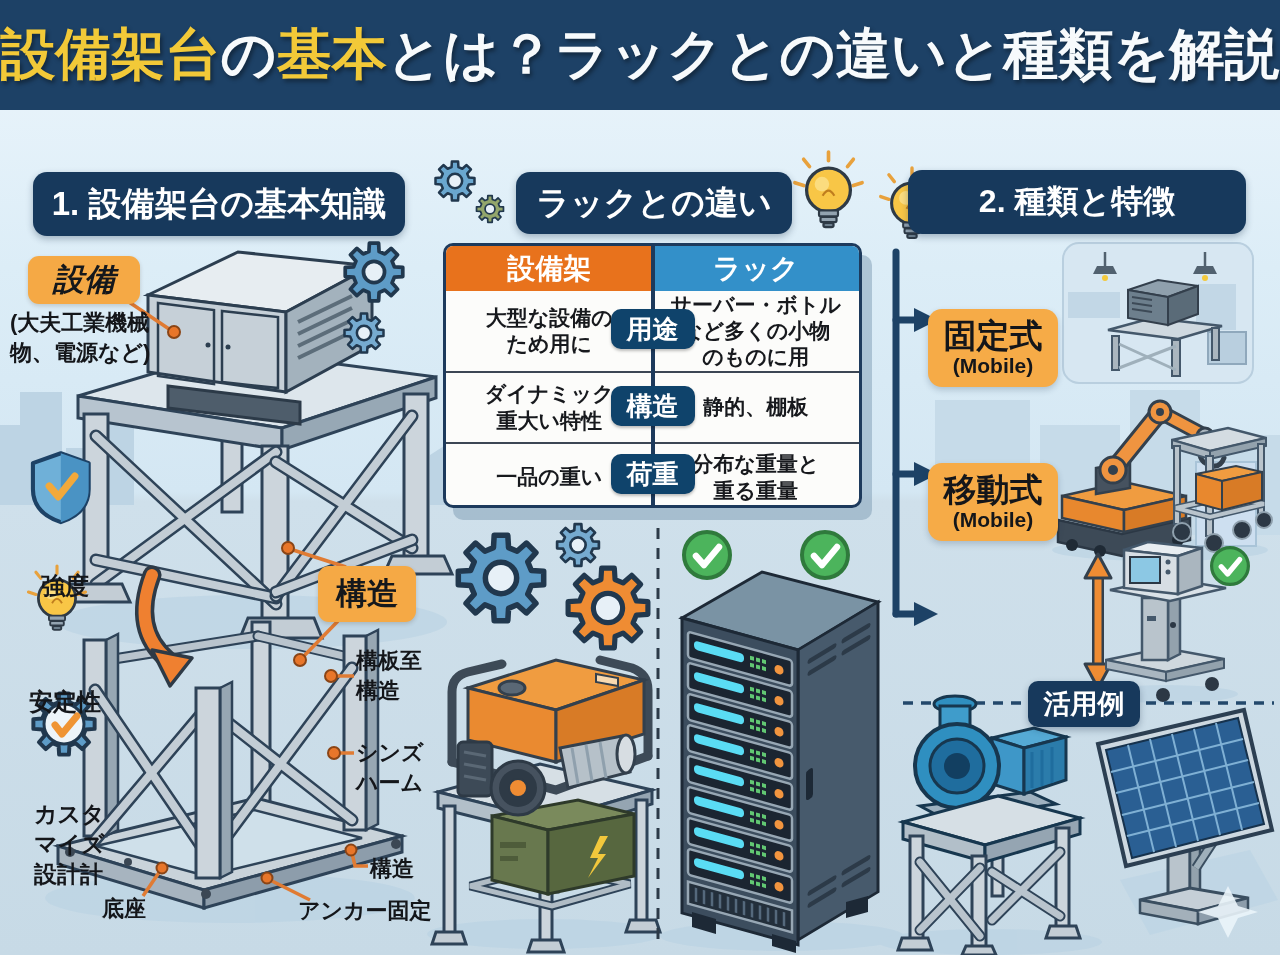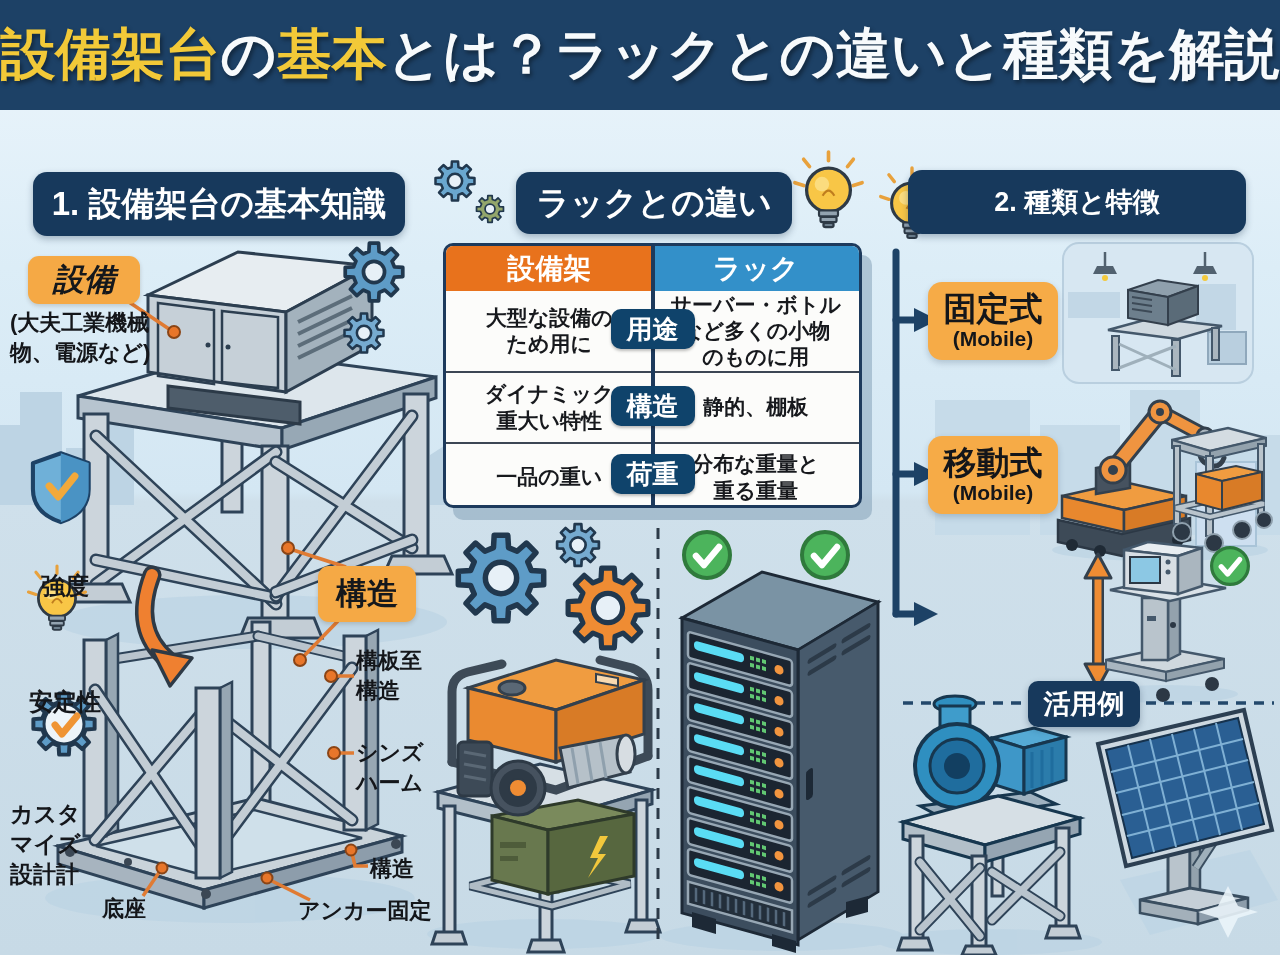--- a/index.html
+++ b/index.html
@@ -24,21 +24,21 @@
   .orange-lbl{
     position:absolute;background:#f5a945;color:#15181c;font-weight:800;
     display:flex;align-items:center;justify-content:center;border-radius:11px;
     box-shadow:0 2px 4px rgba(60,40,10,.18);white-space:nowrap;
   }
   .note,.callout{position:absolute;font-weight:800;color:#14161a;white-space:pre-line;}
   .feature-lbl{position:absolute;font-weight:800;color:#14161a;text-align:center;white-space:pre-line;margin-top:46px;}
   .type-box{
     position:absolute;background:#f6ab47;border-radius:14px;text-align:center;
     color:#14161a;font-weight:800;box-shadow:0 3px 6px rgba(30,55,80,.22);
-    display:flex;flex-direction:column;align-items:center;justify-content:center;line-height:1.08;
+    display:flex;flex-direction:column;align-items:center;justify-content:center;line-height:1.08;margin-top:27px;
   }
   .type-name{font-size:33px;}
   .type-en{font-size:21px;margin-top:2px;}
   
   .cmp-table{
     position:absolute;left:443px;top:243px;width:419px;height:265px;
     background:#fcfcfa;border:3px solid #1d3a5c;border-radius:10px;overflow:hidden;
     box-shadow:10px 12px 0 rgba(125,155,180,.5);box-sizing:border-box;
   }
   .cmp-head{display:flex;height:45px;}
@@ -530,29 +530,29 @@
   </svg>
 
   <div class="titlebar">
     <div class="title">
       <span class="y">設備架台</span><span>の</span><span class="y">基本</span><span>とは？ラックとの違いと種類を解説</span>
     </div>
   </div>
 
   <div class="navy-box" style="left:33px;top:172px;width:372px;height:64px;font-size:33px;">1. 設備架台の基本知識</div>
   <div class="navy-box" style="left:516px;top:172px;width:276px;height:62px;font-size:33px;">ラックとの違い</div>
-  <div class="navy-box" style="left:908px;top:170px;width:338px;height:64px;font-size:27px;">2. 種類と特徴</div>
+  <div class="navy-box" style="left:908px;top:170px;width:338px;height:64px;font-size:32px;">2. 種類と特徴</div>
 
   <div class="orange-lbl" style="left:28px;top:256px;width:112px;height:48px;font-size:31px;font-style:italic;">設備</div>
   <div class="note" style="left:10px;top:308px;width:195px;font-size:22px;line-height:1.35;">(大夫工業機械
 物、電源など)</div>
 
   <div class="feature-lbl" style="left:20px;top:524px;width:90px;font-size:24px;">強度</div>
   <div class="feature-lbl" style="left:12px;top:640px;width:106px;font-size:24px;">安定性</div>
-  <div class="feature-lbl" style="left:2px;top:754px;width:110px;font-size:23px;line-height:1.3;text-align:left;padding-left:8px;box-sizing:border-box;">カスタ
+  <div class="feature-lbl" style="left:26px;top:754px;width:110px;font-size:23px;line-height:1.3;text-align:left;padding-left:8px;box-sizing:border-box;">カスタ
 マイズ
 設計計</div>
 
   <div class="orange-lbl" style="left:318px;top:566px;width:98px;height:56px;font-size:31px;">構造</div>
 
   <div class="callout" style="left:356px;top:646px;width:112px;font-size:22px;">構板至
 構造</div>
   <div class="callout" style="left:356px;top:738px;width:106px;font-size:22px;">シンズ
 ハーム</div>
   <div class="callout" style="left:370px;top:854px;width:76px;font-size:22px;">構造</div>

